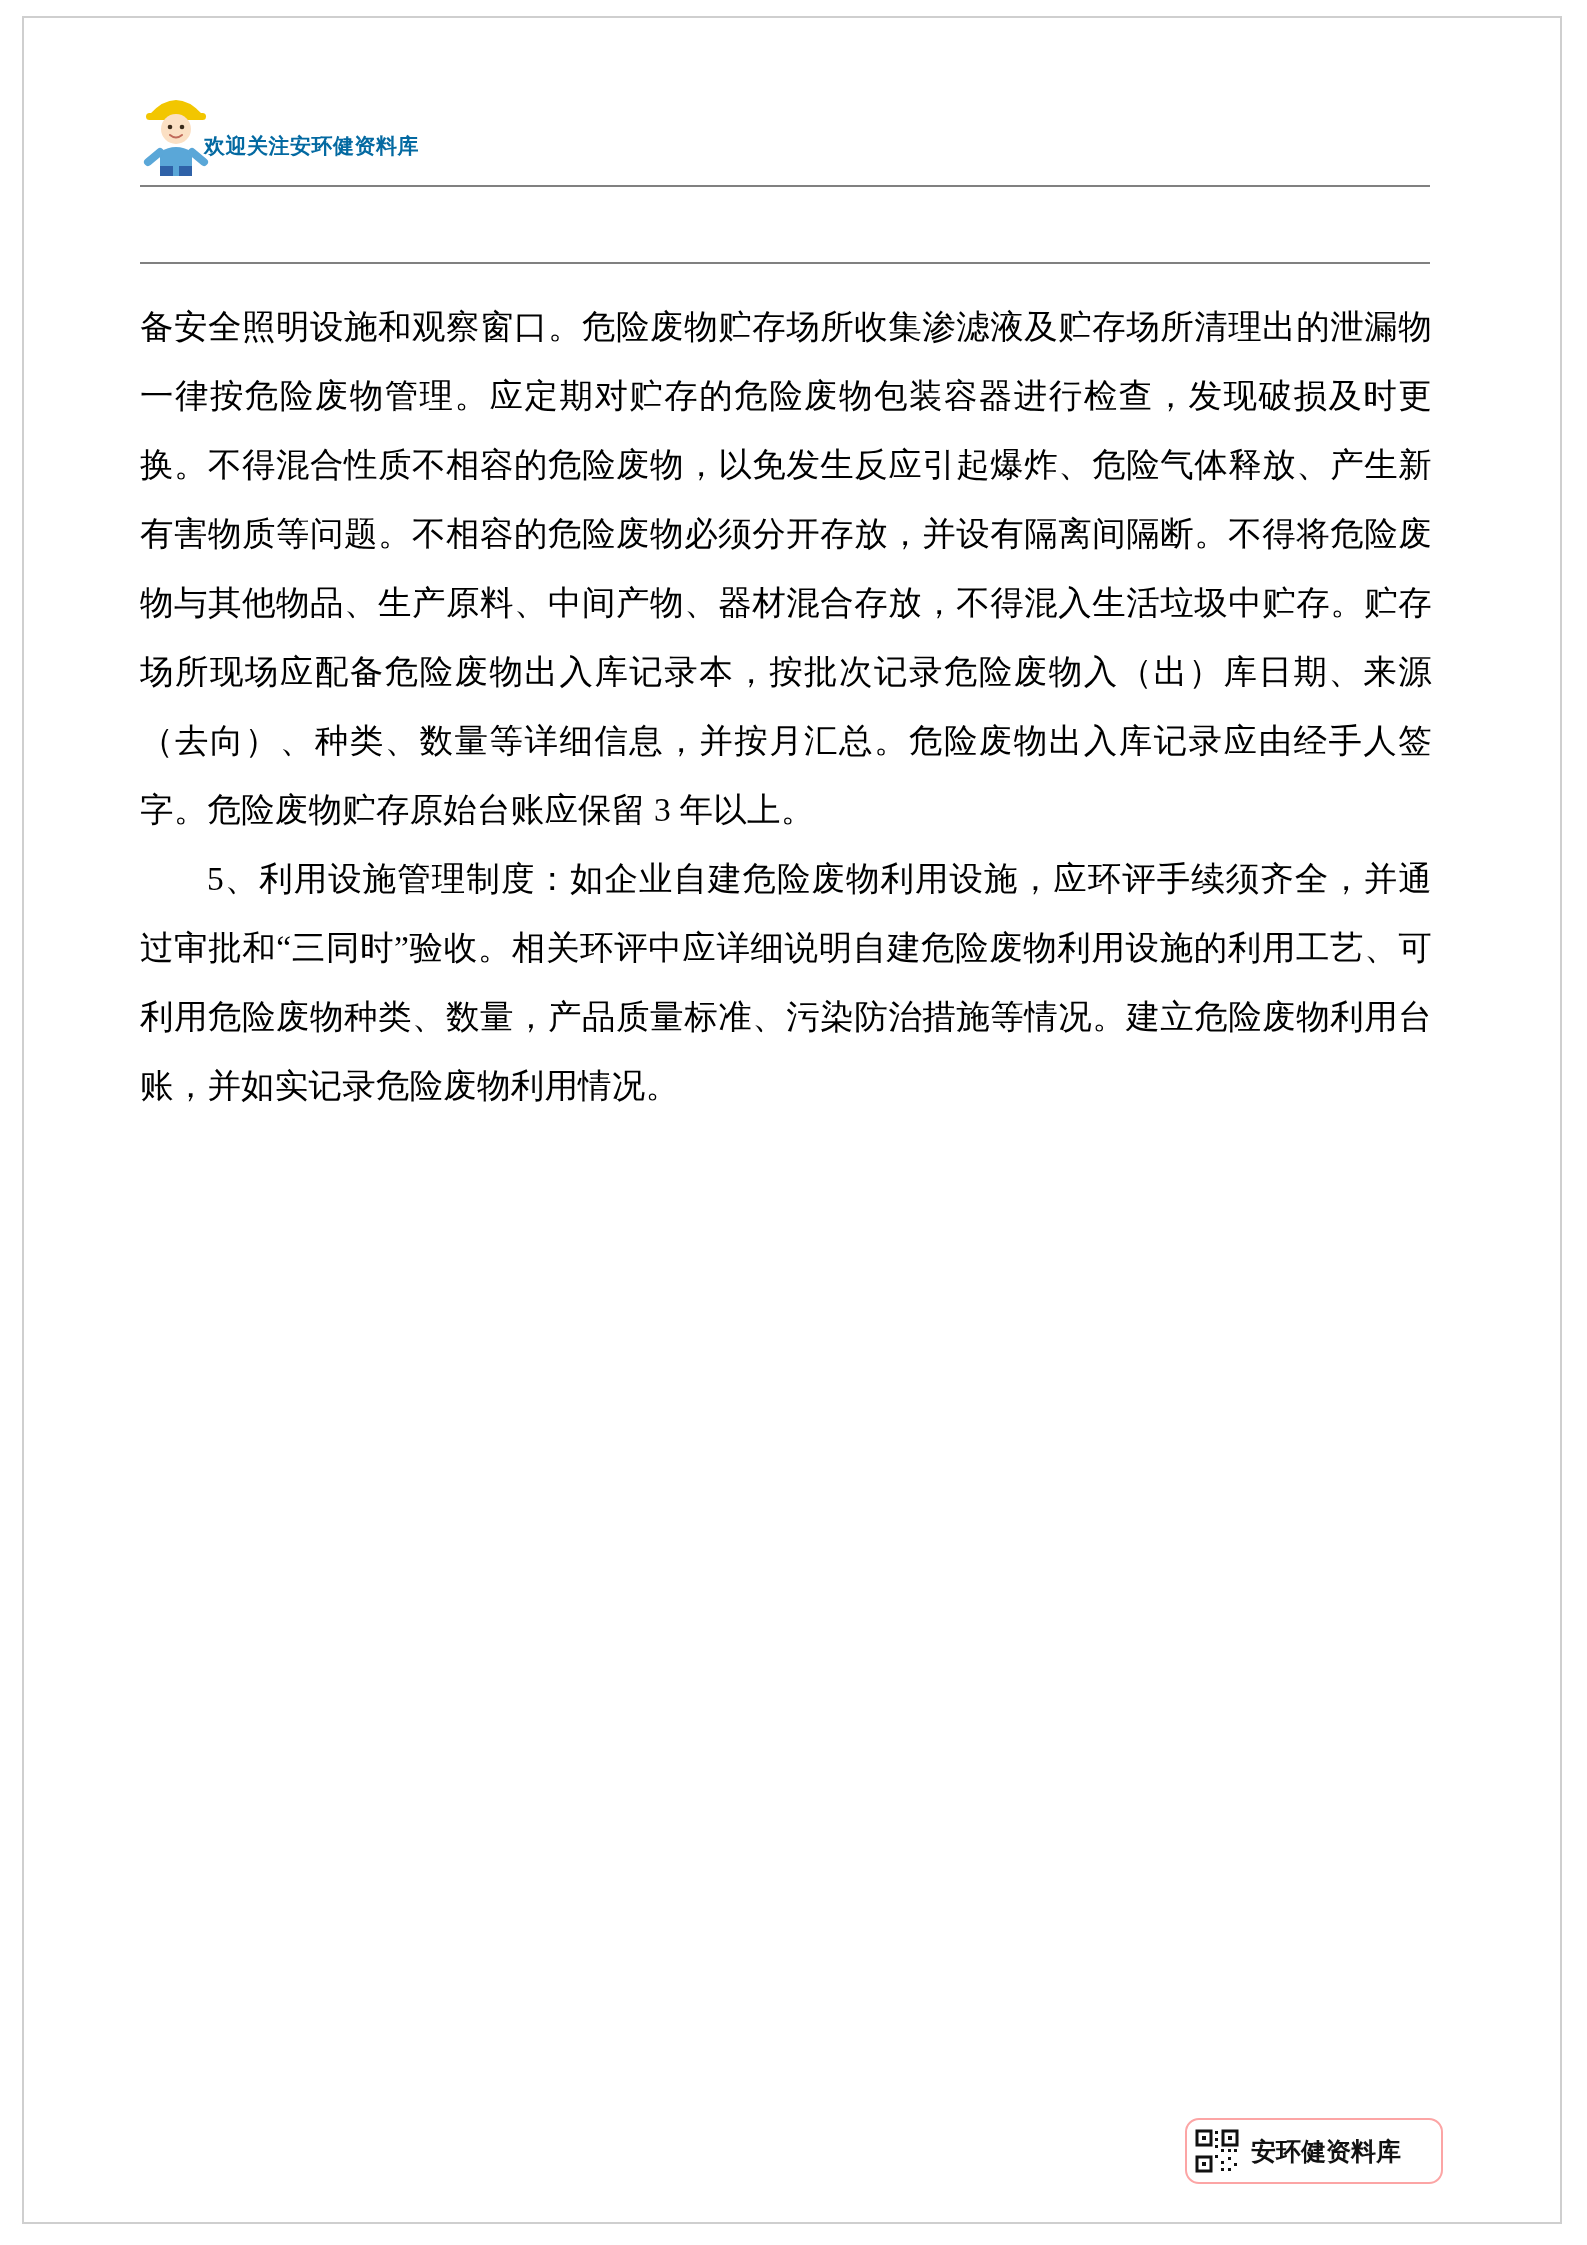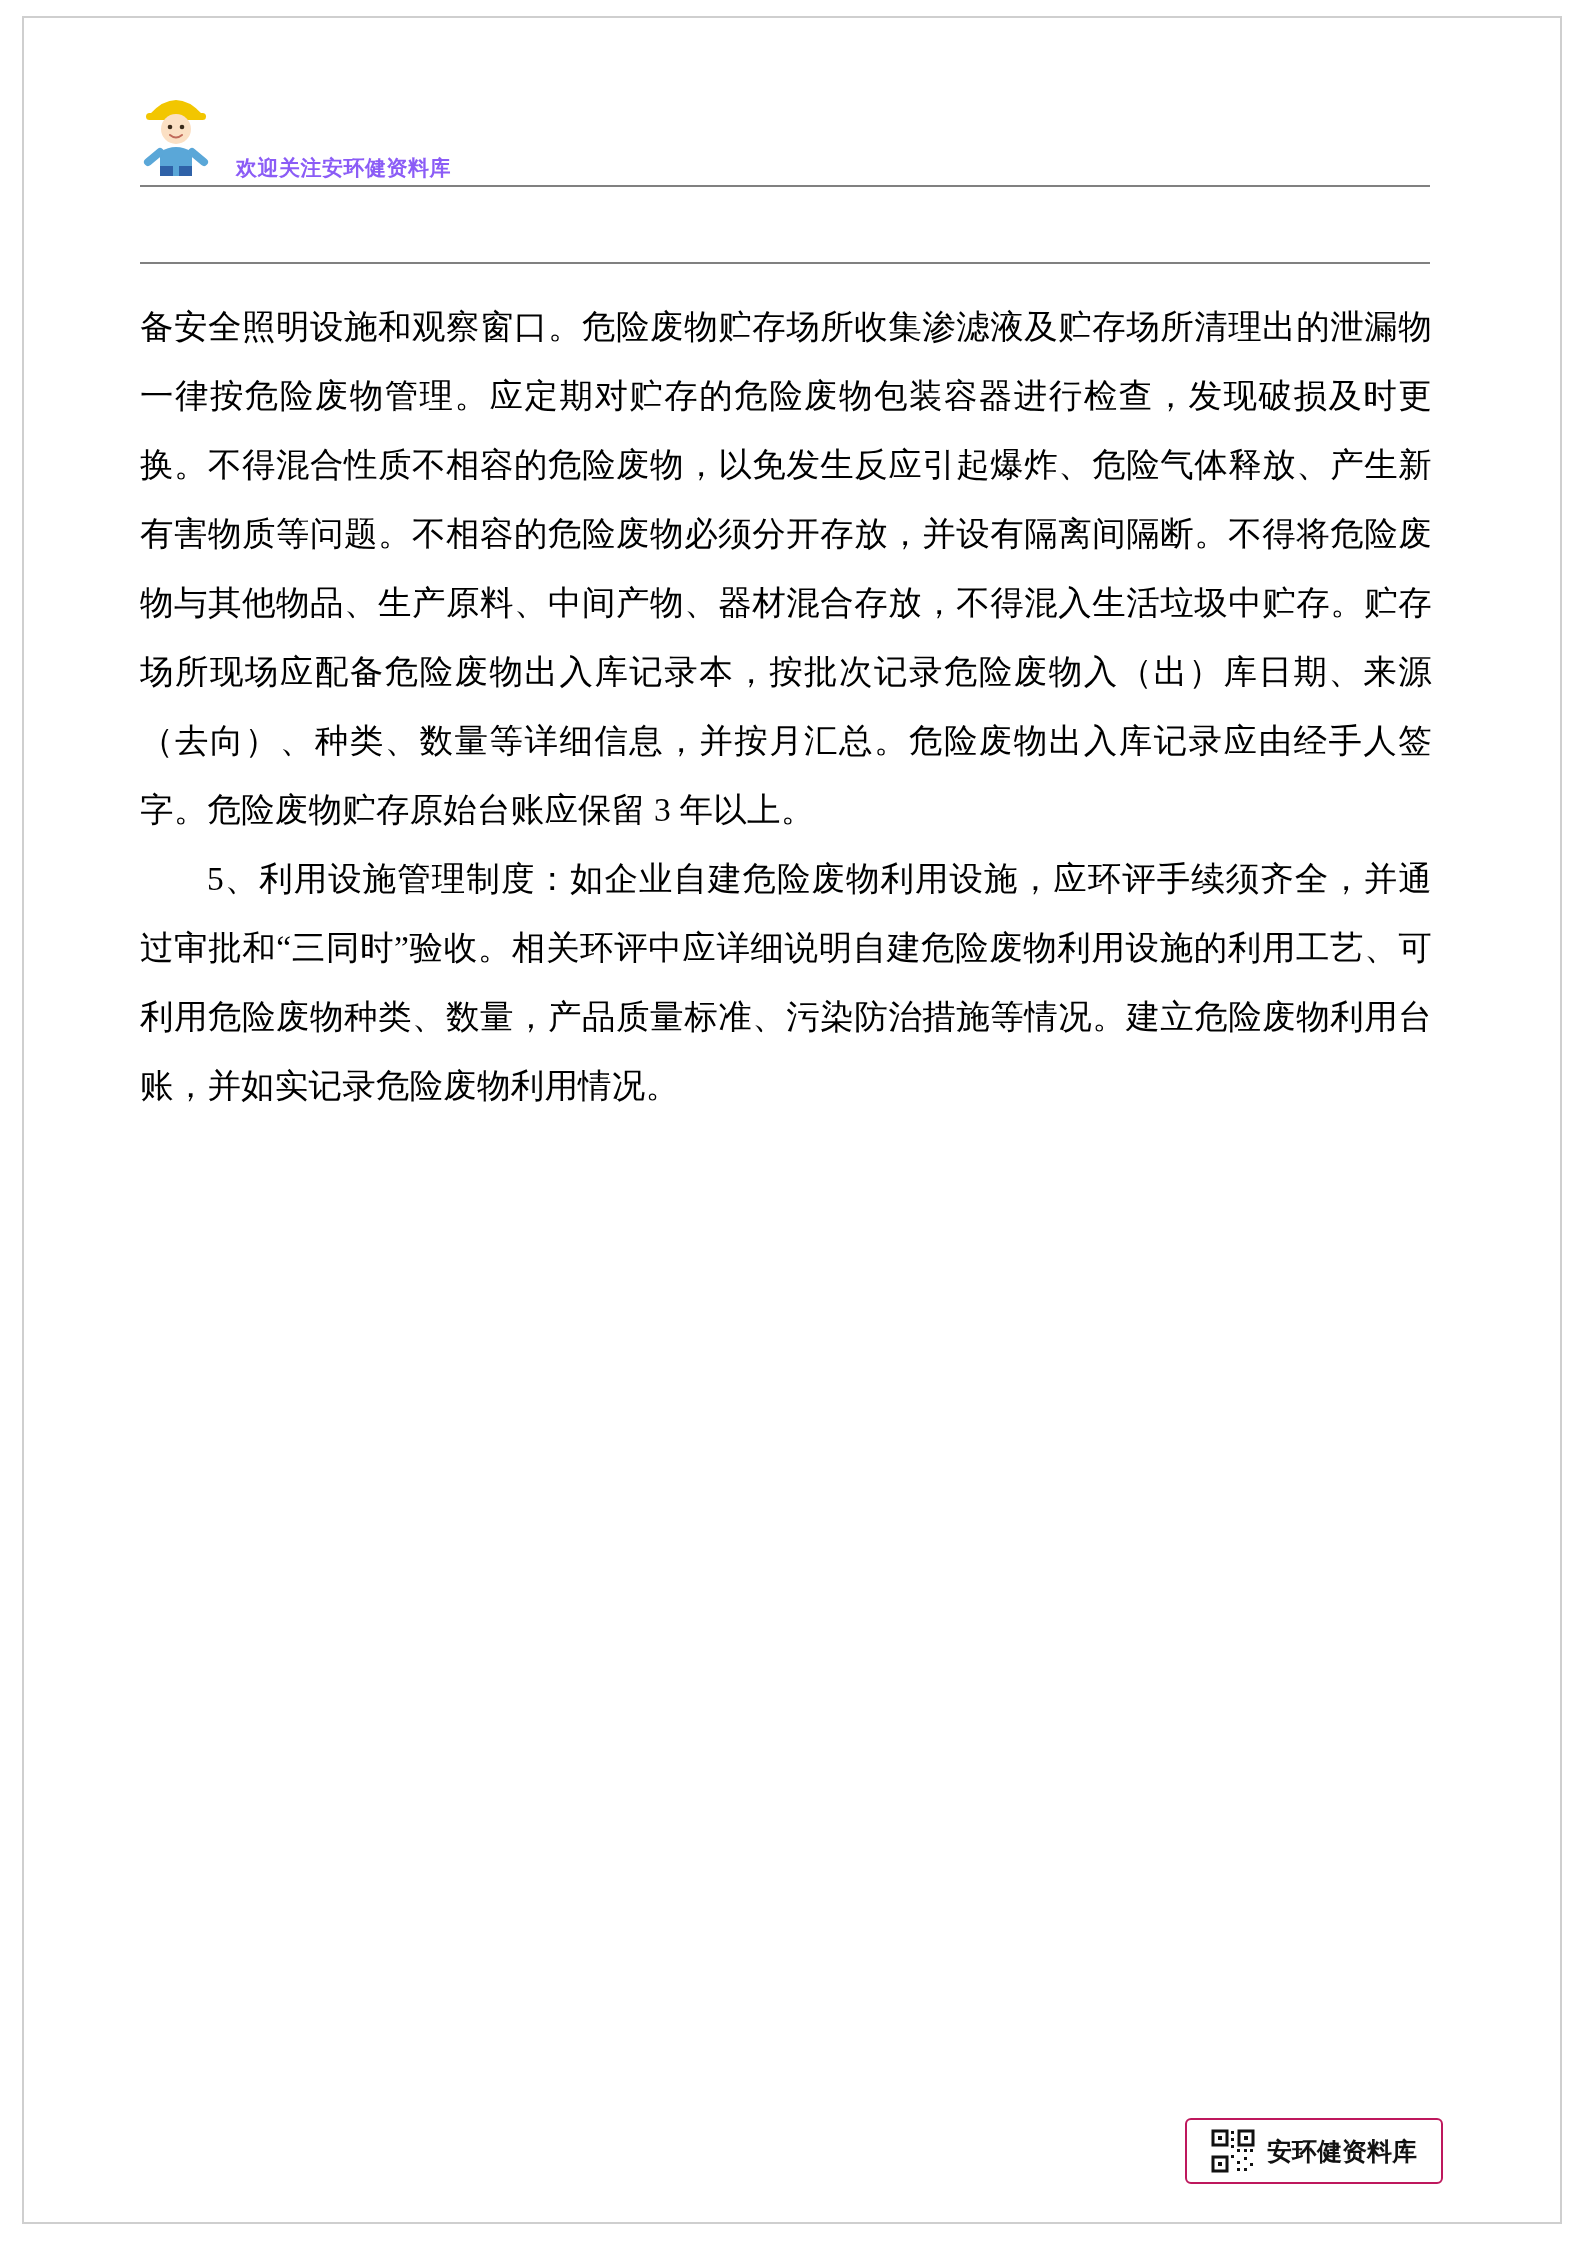--- a/index.html
+++ b/index.html
@@ -43,29 +43,28 @@
   }
   .header-logo {
     position: absolute;
     left: 0px;
     top: 0px;
     width: 72px;
     height: 96px;
   }
   .header-text {
     position: absolute;
-    left: 96px;
+    left: 64px;
     top: 52px;
     font-family: "Liberation Sans", "DejaVu Sans", sans-serif;
     font-size: 21px;
     font-weight: bold;
-    color: #8b5cf6;
+    color: #0369a1;
     letter-spacing: 0.5px;
     white-space: nowrap;
-    margin-top: 22px;
   }
   .header-rule {
     position: absolute;
     left: 0px;
     top: 105px;
     width: 1290px;
     height: 0;
     border-top: 2px solid #808080;
   }
 
@@ -99,26 +98,26 @@
     text-indent: 67px;
   }
 
   
   .footer-badge {
     position: absolute;
     left: 1185px;
     top: 2118px;
     width: 258px;
     height: 66px;
-    border: 2px solid #be185d;
-    border-radius: 6px;
+    border: 2px solid #fca5a5;
+    border-radius: 14px;
     background: #ffffff;
     display: flex;
     align-items: center;
-    padding-left: 24px;
+    padding-left: 8px;
     box-sizing: border-box;
   }
   .footer-badge .qr {
     width: 44px;
     height: 44px;
     flex: 0 0 auto;
     margin-right: 12px;
   }
   .footer-badge .txt {
     font-family: "Liberation Sans", "DejaVu Sans", sans-serif;

